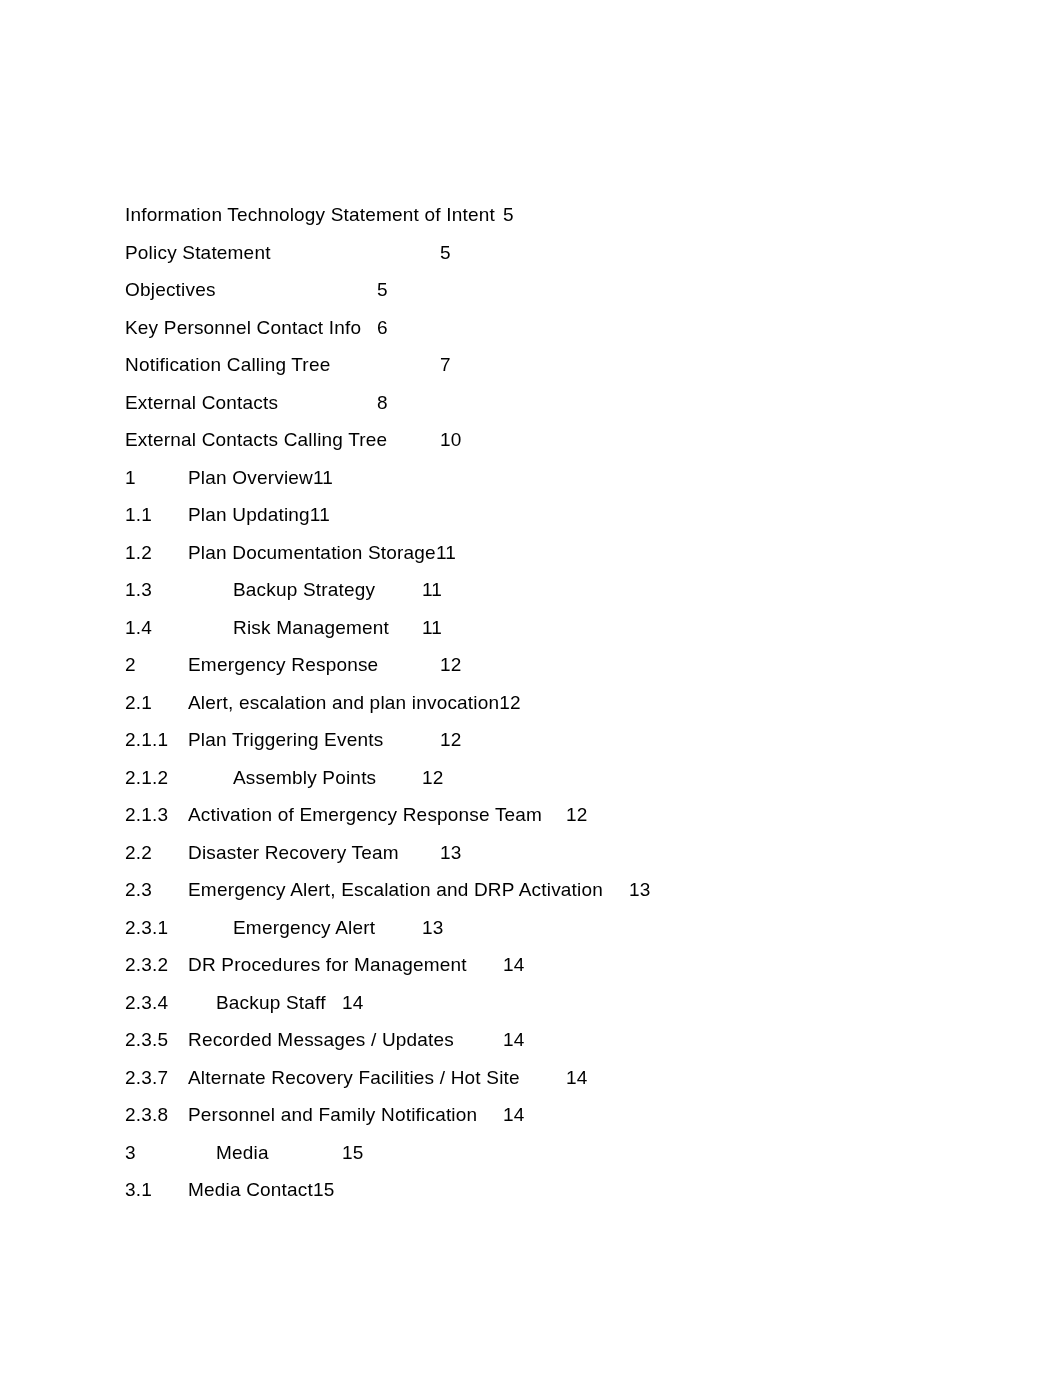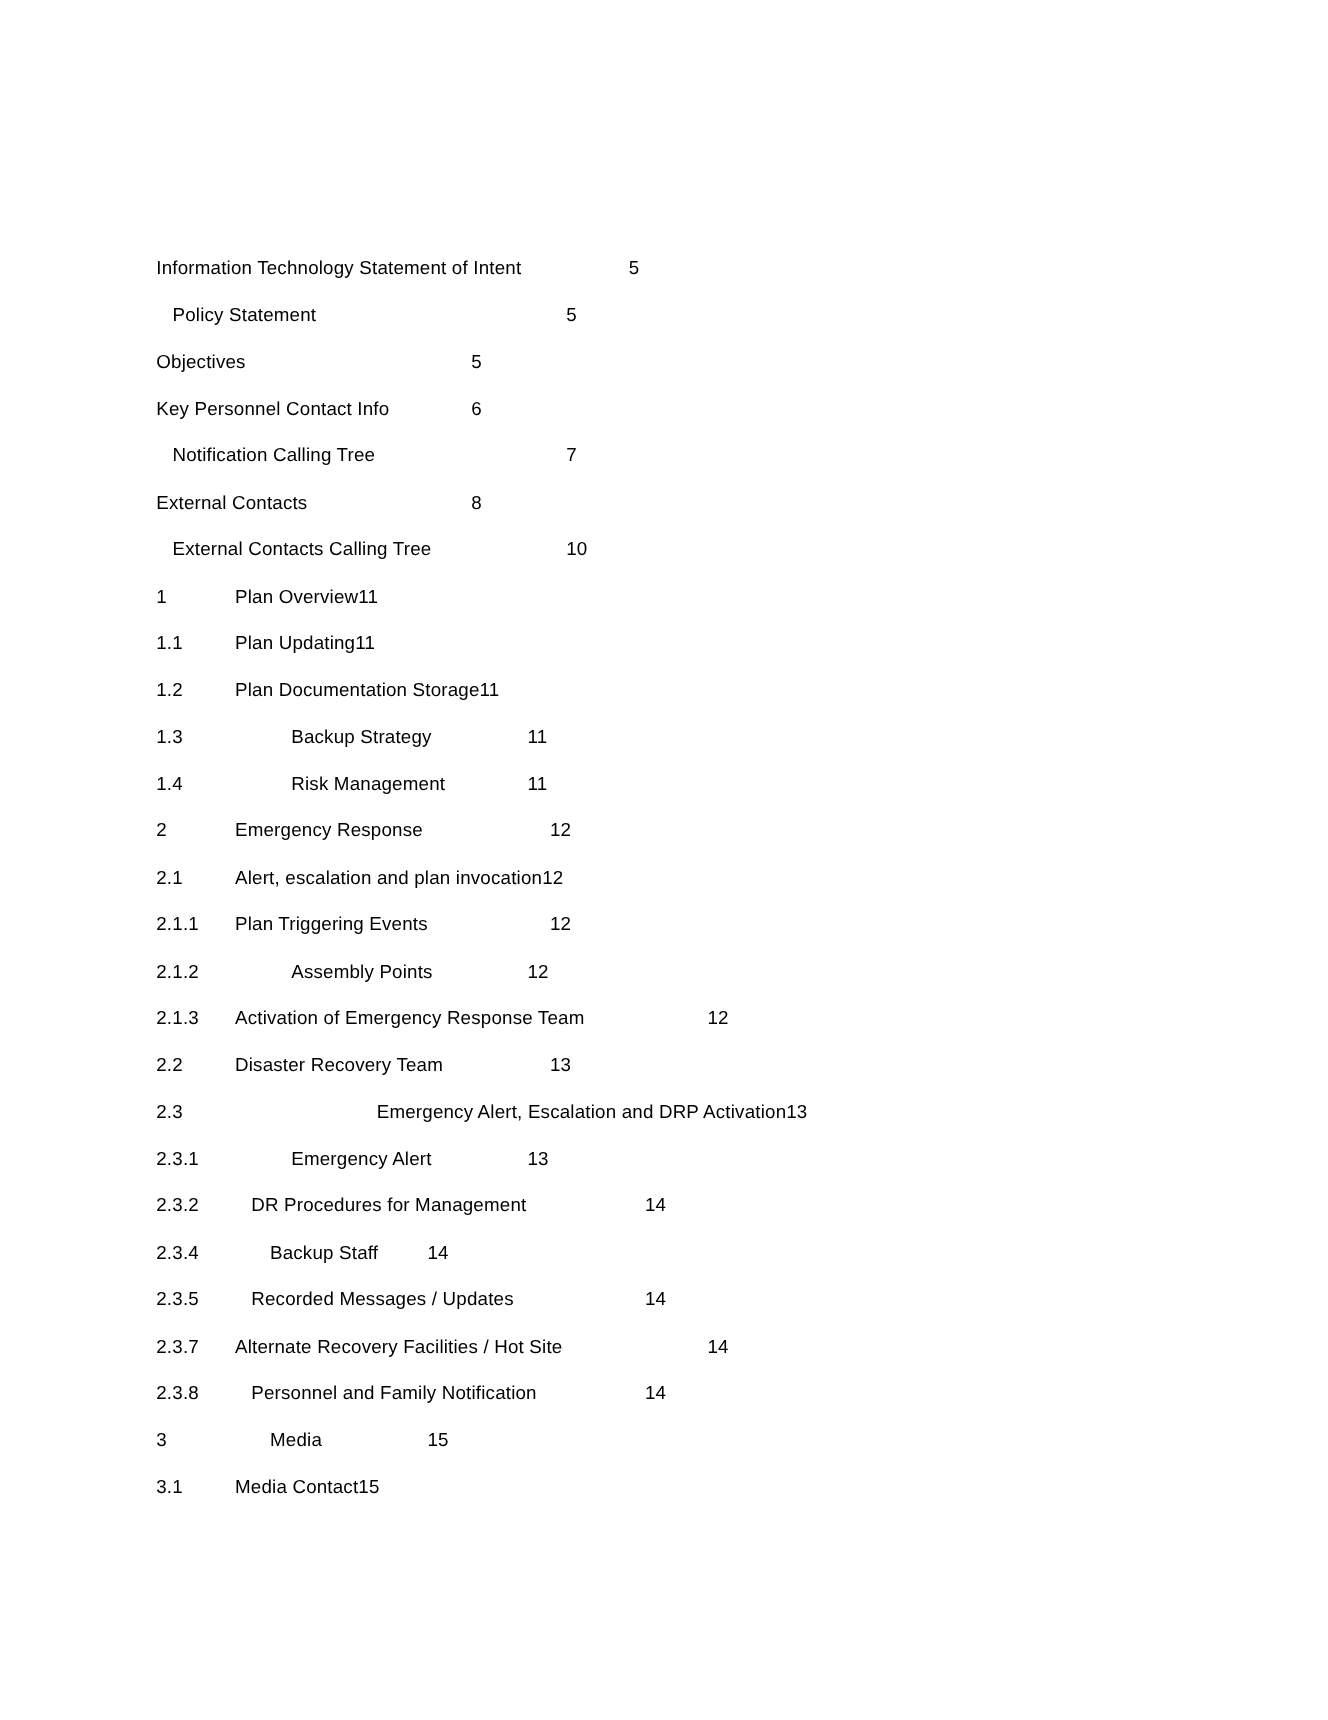--- a/index.html
+++ b/index.html
@@ -19,44 +19,44 @@
   }
   .toc {
     position: absolute;
     left: 125px;
     top: 196px;
     width: 880px;
   }
   .toc-entry {
     height: 37.5px;
     line-height: 37.5px;
-    font-size: 15px;
+    font-size: 19px;
     white-space: nowrap;
     letter-spacing: 0.01em;
   }
   
   .num {
     display: inline-block;
     width: 63px;
     vertical-align: baseline;
   }
   .title {
     display: inline-block;
     vertical-align: baseline;
   }
   .pg {
     display: inline-block;
     vertical-align: baseline;
   }
   .t2  { min-width: 126px; margin-left: 28px; }
   .t3  { min-width: 189px; margin-left: 45px; }
   .t4  { min-width: 252px; }
-  .t5  { min-width: 315px; margin-left: 13px; }
+  .t5  { min-width: 315px; }
   .t6  { min-width: 378px; }
-  .t7  { min-width: 441px; text-align: right; }
+  .t7  { min-width: 441px; }
   .t0  { min-width: 0; }
 </style>
 </head>
 <body>
 
 <div class="page">
   <div class="toc" id="toc-root">
       <div class="toc-entry"><span class="title t6">Information Technology Statement of Intent</span><span class="pg">5</span></div>
       <div class="toc-entry"><span class="title t5">Policy Statement</span><span class="pg">5</span></div>
       <div class="toc-entry"><span class="title t4">Objectives</span><span class="pg">5</span></div>

